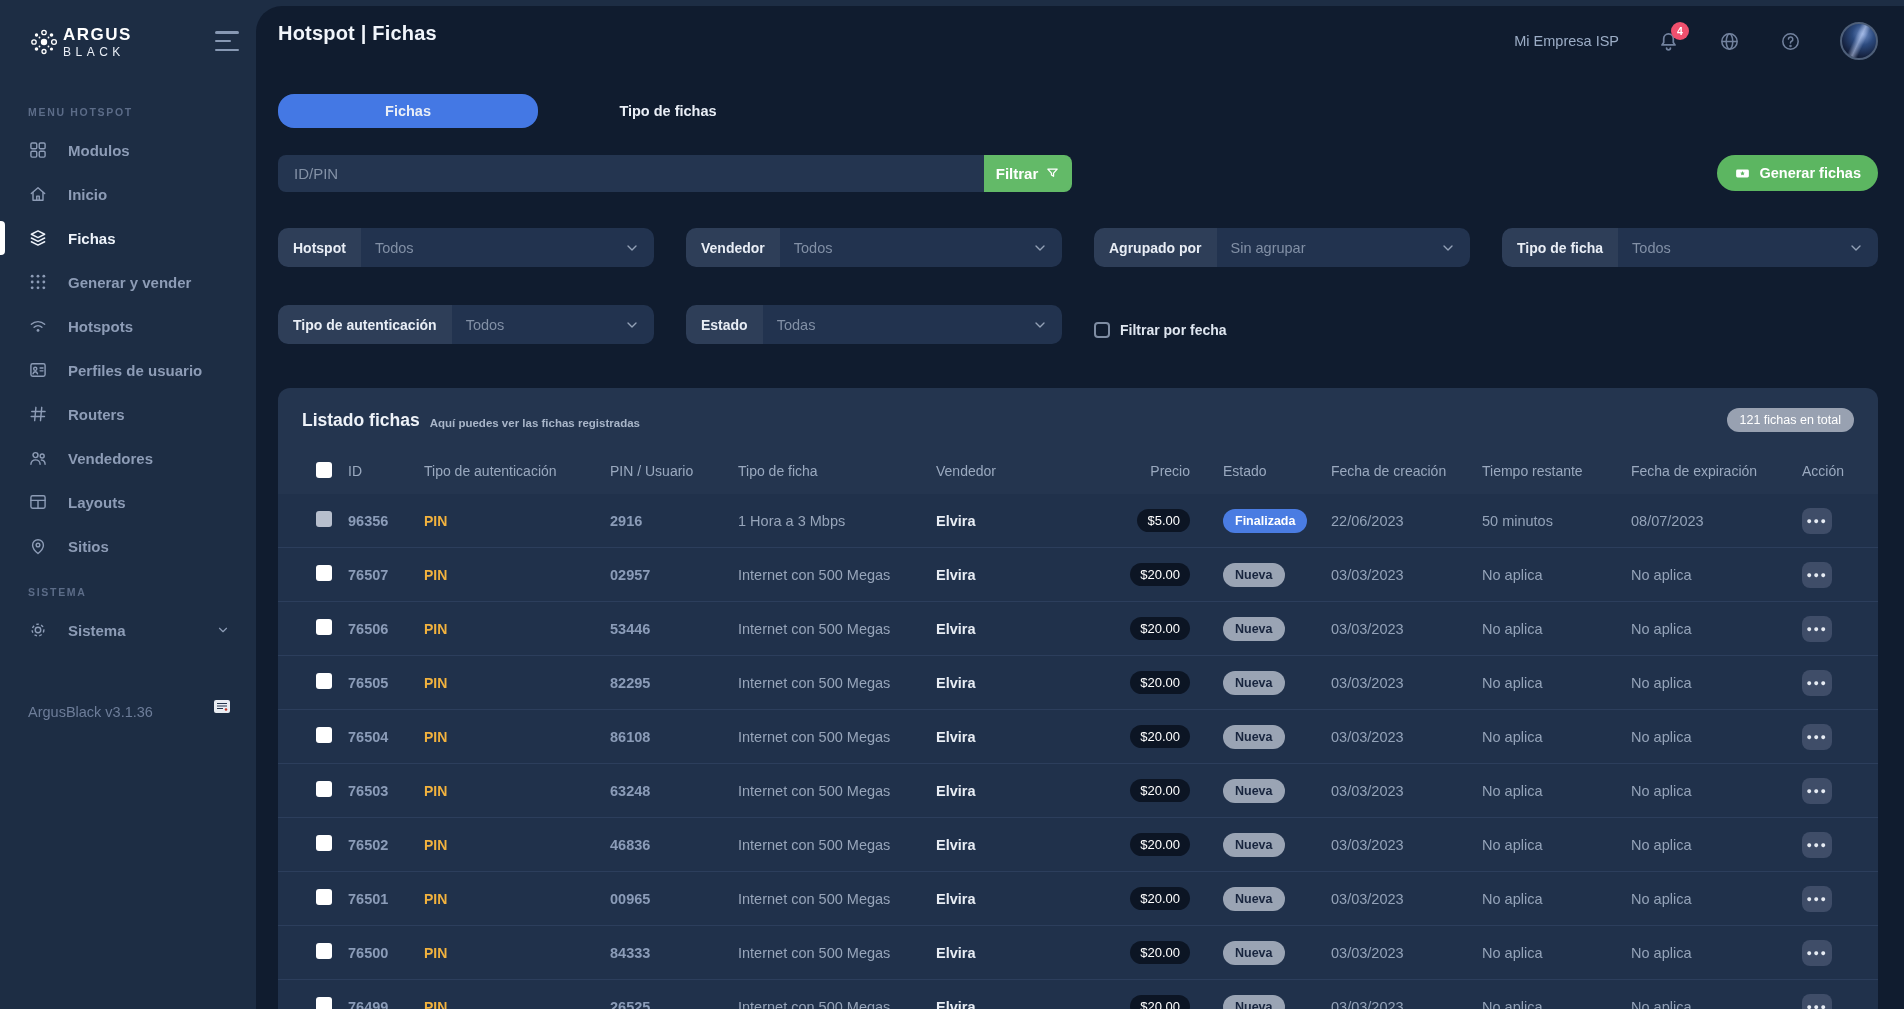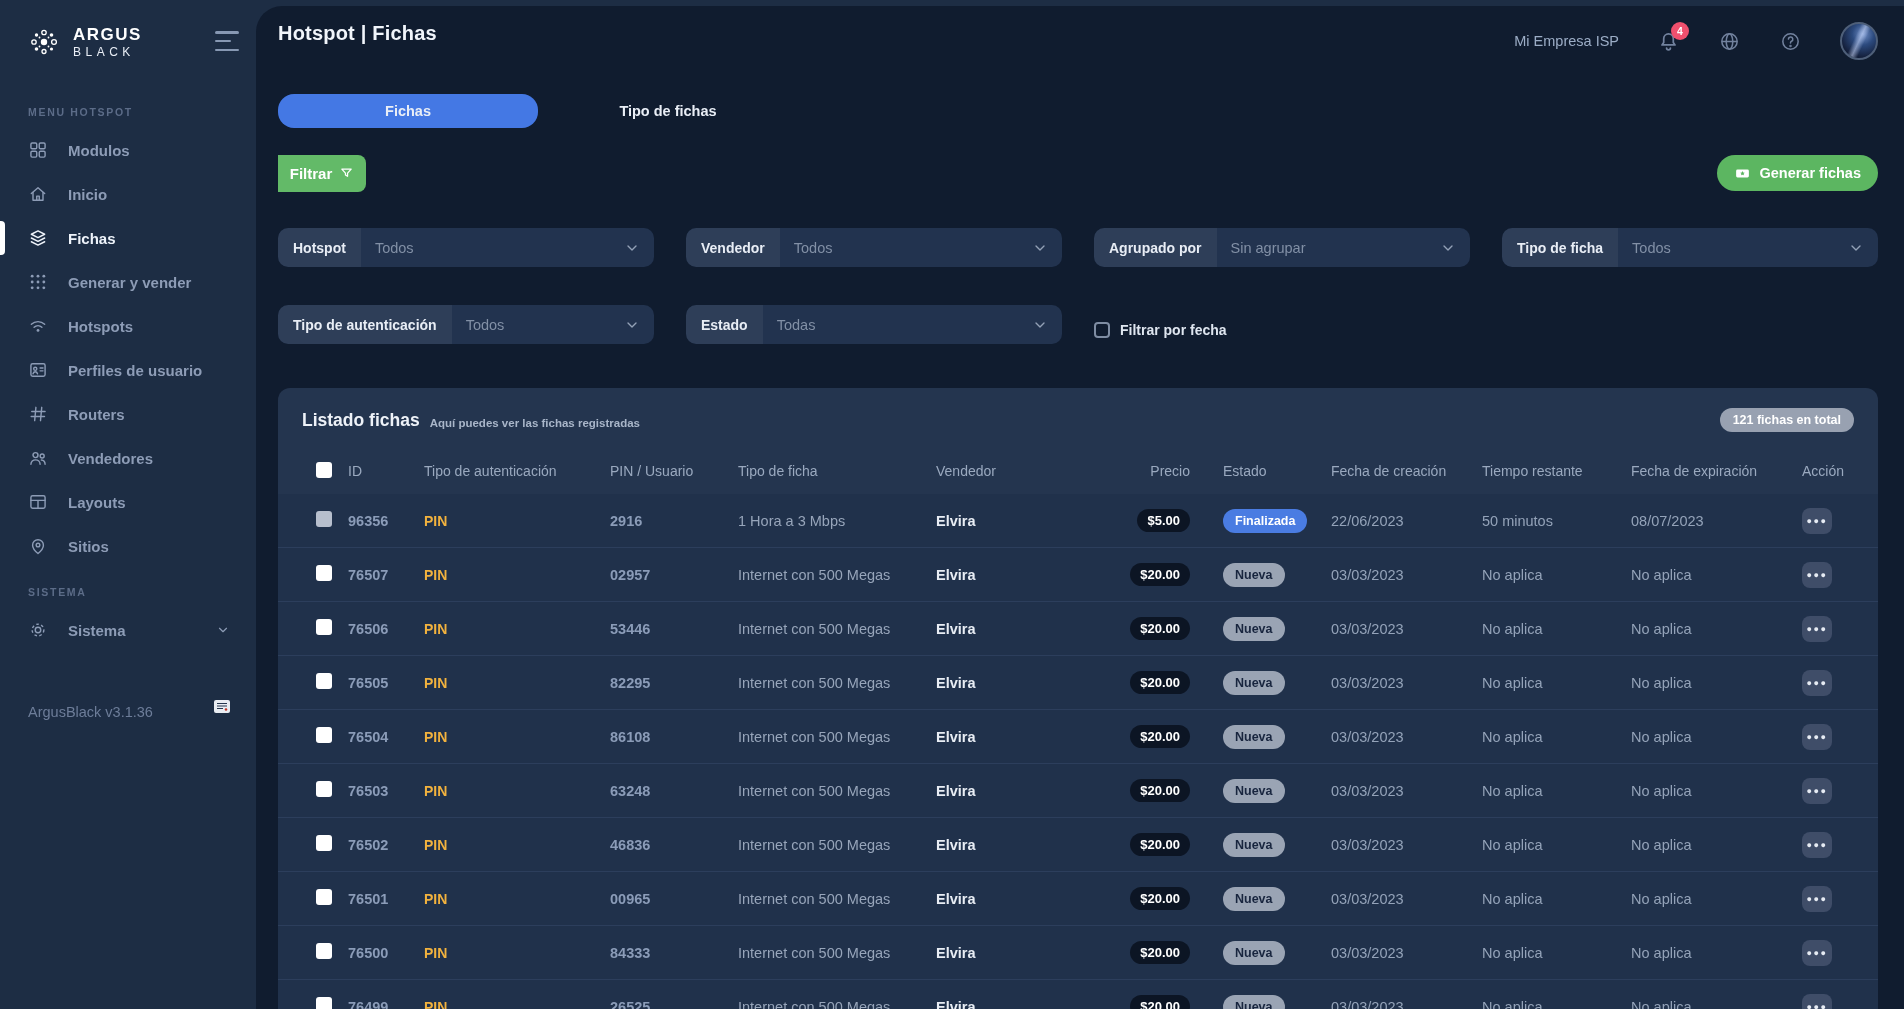--- a/index.html
+++ b/index.html
@@ -1,21 +1,21 @@
 <!DOCTYPE html>
 <html><head>
 <meta charset="utf-8">
 <style>
   *{box-sizing:border-box;margin:0;padding:0}
   html,body{width:1904px;height:1009px;overflow:hidden}
   body{background:#1d2d44;font-family:"Liberation Sans",sans-serif;position:relative}
 
   
   .sidebar{position:absolute;left:0;top:0;bottom:0;width:256px;background:#1d2d44;z-index:2}
-  .side-logo{display:flex;align-items:center;gap:11px;padding:24px 0 0 26px}
+  .side-logo{display:flex;align-items:center;gap:1px;padding:24px 0 0 26px}
   .logo-text .t1{font-size:17px;font-weight:800;color:#fff;letter-spacing:1.5px;line-height:1}
   .logo-text .t2{font-size:12px;color:#e9eef6;letter-spacing:4.5px;line-height:1;margin-top:3px}
   .side-section{margin:46px 0 10px 28px;font-size:10.5px;font-weight:700;letter-spacing:1.7px;color:#5c6c88}
   .side-section.second{margin-top:18px}
   .nav-item{height:44px;display:flex;align-items:center;gap:20px;padding-left:28px;color:#8d9cb6;font-size:15px;font-weight:600;position:relative;cursor:pointer}
   .nav-item svg{flex:none}
   .nav-item.active{color:#eef3fa}
   .nav-item.active::before{content:"";position:absolute;left:0;top:5px;bottom:5px;width:5px;background:#fff;border-radius:0 4px 4px 0}
   .nav-chev{margin-left:auto;margin-right:26px;color:#8d9cb6;display:flex}
   .side-version{position:absolute;top:704px;left:28px;color:#6d7d99;font-size:14.5px}
@@ -57,34 +57,34 @@
   .dd-chev{margin-right:14px;color:#93a1b7;display:flex}
   .date-filter{display:flex;align-items:center;gap:10px;padding-top:10px}
   .date-cbx{width:16px;height:16px;border:2px solid #7f8da3;border-radius:4px;background:transparent;cursor:pointer;flex:none}
   .date-label{color:#dfe6f0;font-size:14px;font-weight:700}
 
   
   .card{margin-top:44px;background:#24354f;border-radius:12px 12px 0 0;height:700px;overflow:hidden}
   .card-head{display:flex;align-items:center;padding:20px 24px 16px}
   .card-title{font-size:17.5px;font-weight:700;color:#eef2f8}
   .card-sub{font-size:11.5px;color:#a9b6c9;margin-left:10px;font-weight:700;padding-top:5px}
-  .total-badge{margin-left:auto;background:#98a1b1;color:#fff;font-size:12.5px;font-weight:700;padding:5px 13px;border-radius:12px}
+  .total-badge{margin-left:auto;background:#98a1b1;color:#fff;font-size:12.5px;font-weight:400;padding:5px 13px;border-radius:12px}
 
   .thead,.trow{display:grid;grid-template-columns:46px 76px 186px 128px 198px 190px 64px 141px 151px 149px 171px 52px;align-items:center;padding:0 24px}
   .thead{height:46px;color:#9aa9bf;font-size:14px}
   .tbody{background:#20314b}
   .trow{height:54px;border-bottom:1px solid #2c3e5c;font-size:14.5px;color:#94a3b9}
   .cbx{width:16px;height:16px;border-radius:3px;background:#fff;margin-left:14px;display:inline-block;cursor:pointer}
   .cbx.v-dim{background:#b7bfcd}
   .c-id,.c-pin{color:#8b9cb8;font-weight:700}
   .c-auth{color:#f2b23e;font-weight:700;font-size:14px}
   .c-type{color:#97a5ba}
   .c-vend{color:#e8edf4;font-weight:700}
   .c-precio{text-align:right}
-  .price-pill{background:#0c1524;color:#fff;font-weight:700;font-size:13px;padding:4px 10px;border-radius:12px;display:inline-block}
+  .price-pill{background:#0c1524;color:#fff;font-weight:400;font-size:13px;padding:4px 10px;border-radius:12px;display:inline-block}
   .c-estado{padding-left:33px}
   .status-pill{font-size:12.5px;font-weight:700;padding:5px 12px;border-radius:12px;display:inline-block}
   .status-pill.v-finalizada{background:#4a7ce2;color:#fff}
   .status-pill.v-nueva{background:#9aa4b4;color:#18253e}
   .dots-btn{width:30px;height:26px;border-radius:8px;background:#3f4d68;color:#e6ebf3;border:none;font-size:9px;letter-spacing:1.5px;display:flex;align-items:center;justify-content:center;cursor:pointer;font-weight:700}
 </style>
 </head>
 <body>
 
 <div class="sidebar">
@@ -259,20 +259,21 @@
       <span class="avatar"></span>
     </div>
   </div>
 
   <div class="tabs">
     <div class="tab active">Fichas</div>
     <div class="tab">Tipo de fichas</div>
   </div>
 
   <div class="search-row">
+    <input class="search-input" type="text" placeholder="ID/PIN" style="">
     <button class="filtrar-btn">
       <span>Filtrar</span>
       <svg width="15" height="15" viewBox="0 0 24 24" fill="none" stroke="#fff" stroke-width="2" stroke-linejoin="round">
           <path d="M4.5 5h15l-5.8 6.5v5l-3.4-2.2v-2.8z"></path>
         </svg>
     </button>
     <button class="generate-btn">
       <svg width="17" height="17" viewBox="0 0 24 24">
           <rect x="3" y="6.5" width="18" height="11" rx="2" fill="#fff"></rect>
           <path d="M12 8.6l1 2 2.2.3-1.6 1.5.4 2.2-2-1-2 1 .4-2.2-1.6-1.5 2.2-.3z" fill="#5cb661"></path>

